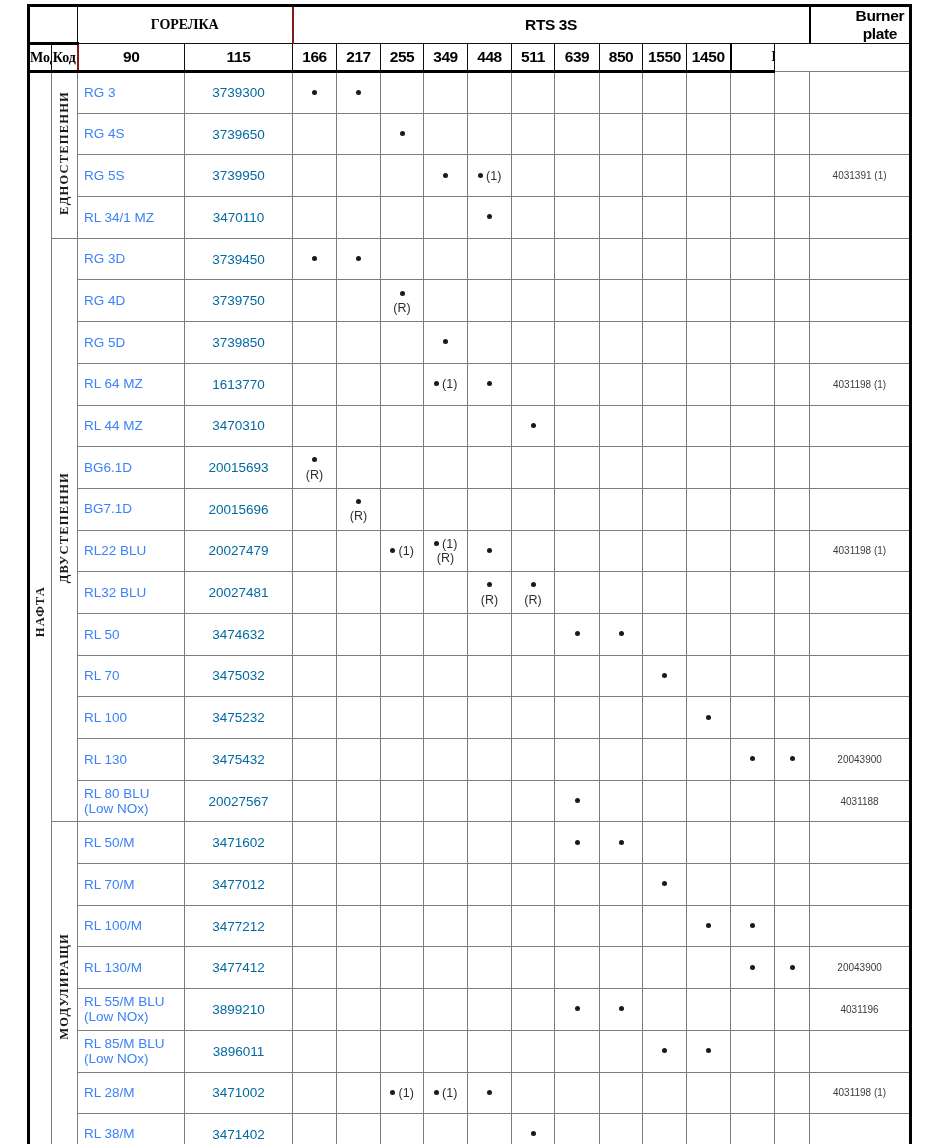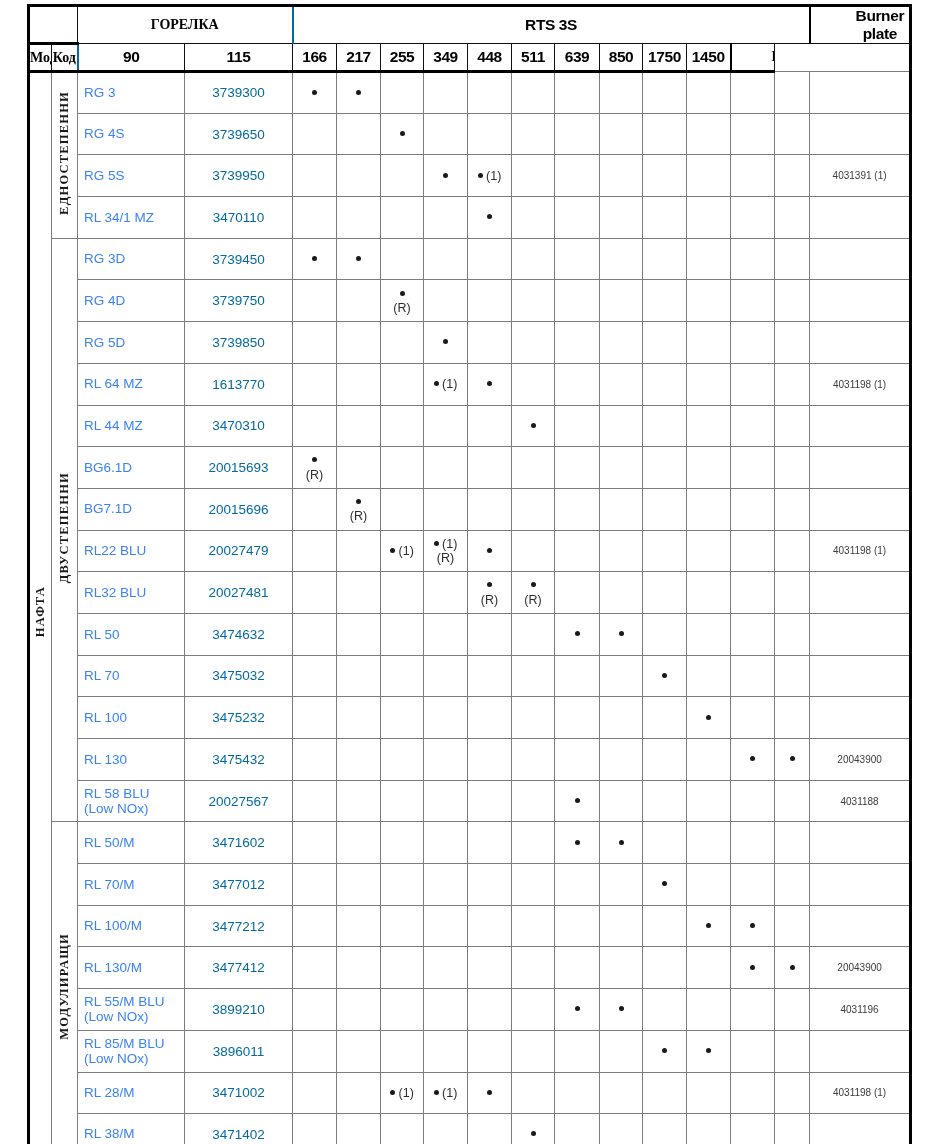--- a/index.html
+++ b/index.html
@@ -14,21 +14,21 @@
   td, th { padding:0; box-sizing:border-box; overflow:hidden; }
 
   
   thead th { border:1px solid #111; background:#fff; vertical-align:middle; text-align:center; }
   thead tr.hdr-top th { height:23px; }
   thead tr.hdr-sub th { height:28px; border-bottom:3px solid #000; }
   th.corner { border-bottom:3px solid #000; }
   .hdr-serif { font-family:"Liberation Serif", serif; font-weight:bold; font-size:14px; color:#000; }
   .hdr-sans  { font-family:"Liberation Sans", sans-serif; font-weight:bold; font-size:15.5px;
                color:#000; letter-spacing:-0.4px; }
-  th.rts-start { border-left:2px solid #0369a1; }
+  th.rts-start { border-left:2px solid #7f1d1d; }
   th.plate-col { border-left:2px solid #000;padding-left:40px; }
 
   
   tbody td { border:1px solid #7d7d7d; vertical-align:middle; height:41.7px; }
   td.fuel-cell, td.group-cell { text-align:center; }
   .vert { display:inline-block; writing-mode:vertical-rl; transform:rotate(180deg);
           font-family:"Liberation Serif", serif; font-weight:bold; font-size:12.5px;
           letter-spacing:1.2px; color:#1a1a1a; white-space:nowrap; }
   td.model-cell { text-align:left; padding-left:6px; font-size:13.5px; color:#3b82f6; line-height:1.18; }
   td.code-cell  { text-align:center; font-size:13.5px; color:#0369a1; }
@@ -77,21 +77,21 @@
         <th class="hdr-sans rts-start">90</th>
         <th class="hdr-sans">115</th>
         <th class="hdr-sans">166</th>
         <th class="hdr-sans">217</th>
         <th class="hdr-sans">255</th>
         <th class="hdr-sans">349</th>
         <th class="hdr-sans">448</th>
         <th class="hdr-sans">511</th>
         <th class="hdr-sans">639</th>
         <th class="hdr-sans">850</th>
-        <th class="hdr-sans">1750</th>
+        <th class="hdr-sans">1550</th>
         <th class="hdr-sans">1450</th>
         <th class="hdr-serif plate-col">Код</th>
       </tr>
     </thead>
     <tbody>
         <tr>
           <td class="fuel-cell" rowspan="26"><span class="vert">НАФТА</span></td>
           <td class="group-cell" rowspan="4"><span class="vert">ЕДНОСТЕПЕННИ</span></td>
           <td class="model-cell">
             <div class="cell-line">RG 3</div>
@@ -469,21 +469,21 @@
           <td class="size-cell">
             <div class="cell-line"><span class="dot"></span></div>
           </td>
           <td class="size-cell">
             <div class="cell-line"><span class="dot"></span></div>
           </td>
           <td class="plate-cell">20043900</td>
         </tr>
         <tr>
           <td class="model-cell">
-            <div class="cell-line">RL 58 BLU</div>
+            <div class="cell-line">RL 80 BLU</div>
             <div class="cell-line">(Low NOx)</div>
           </td>
           <td class="code-cell">20027567</td>
           <td class="size-cell"></td>
           <td class="size-cell"></td>
           <td class="size-cell"></td>
           <td class="size-cell"></td>
           <td class="size-cell"></td>
           <td class="size-cell"></td>
           <td class="size-cell">

